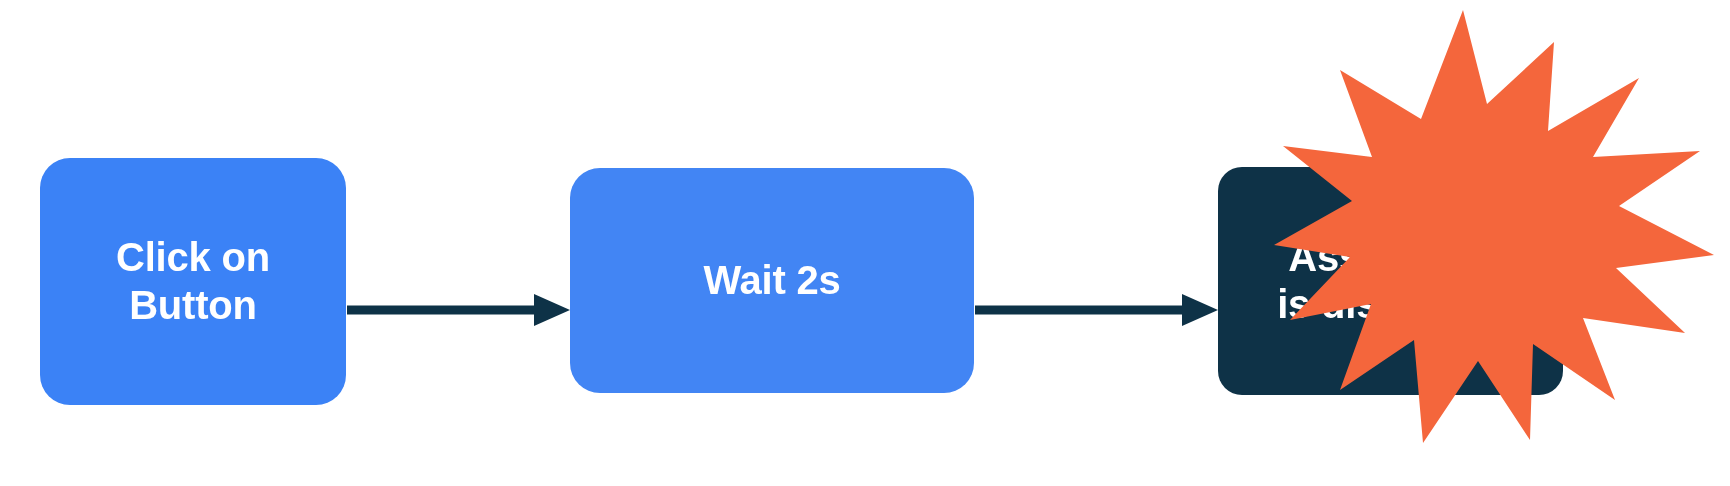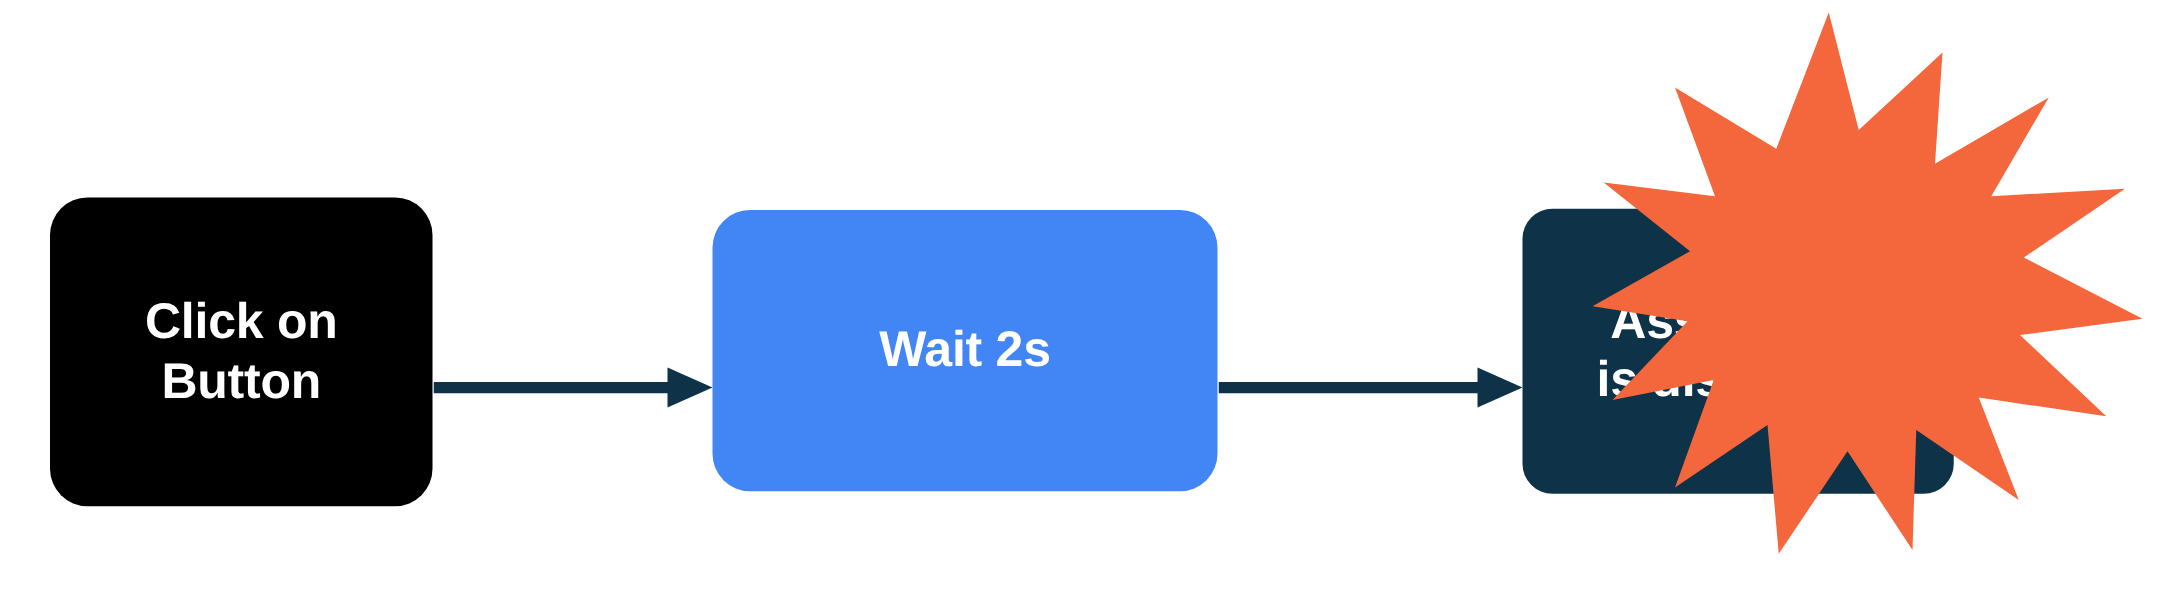--- a/index.html
+++ b/index.html
@@ -28,21 +28,21 @@
     font-weight: bold;
     line-height: 1.18;
     letter-spacing: -0.2px;
     user-select: none;
   }
   #node-click {
     left: 40px;
     top: 158px;
     width: 306px;
     height: 247px;
-    background: #000000;
+    background: #3b82f6;
     border-radius: 30px;
     font-size: 40px;
     padding: 0 26px;
   }
   #node-wait {
     left: 570px;
     top: 168px;
     width: 404px;
     height: 225px;
     background: #4285F4;

